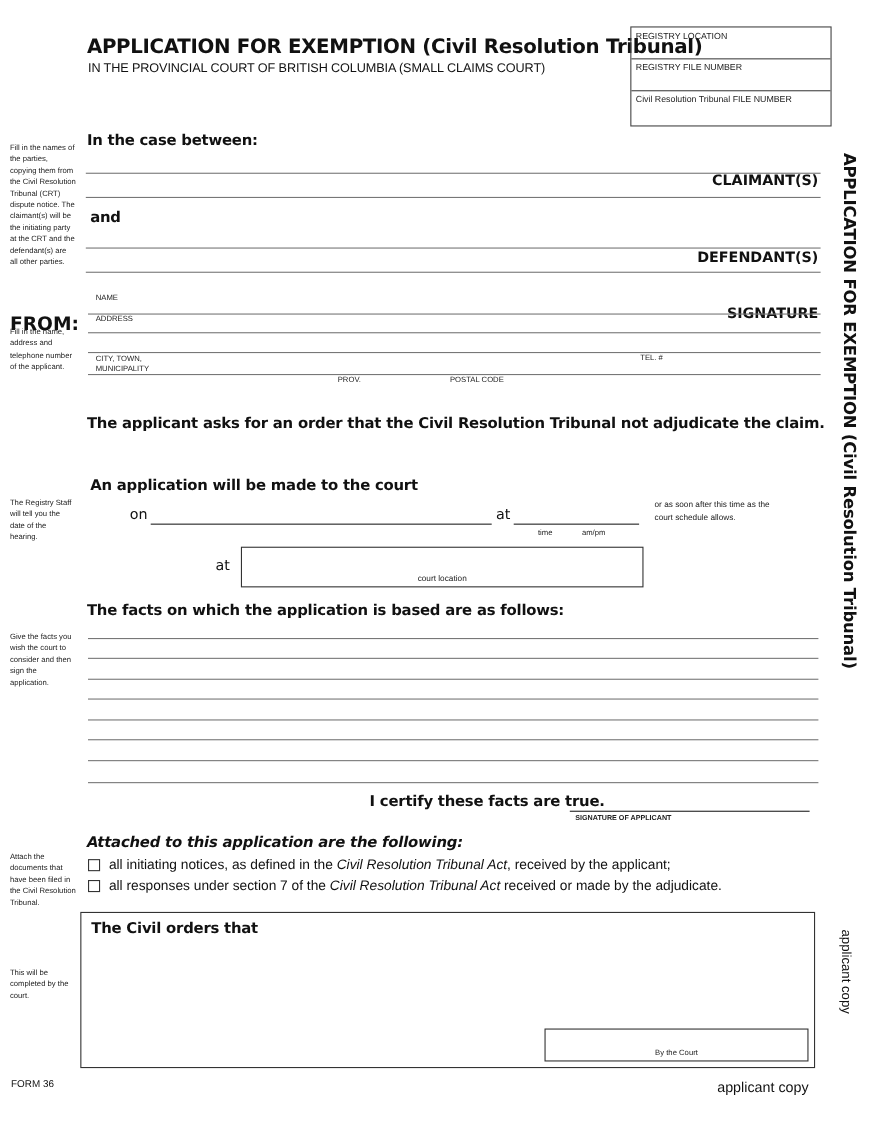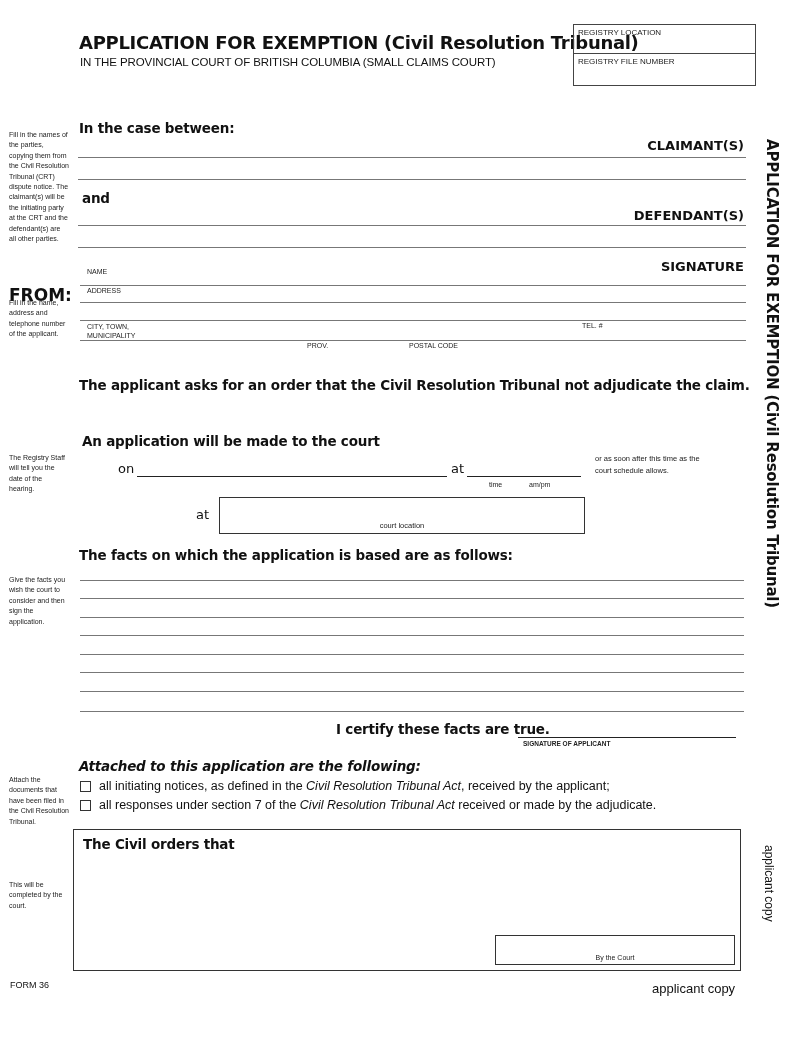--- a/index.html
+++ b/index.html
@@ -8,38 +8,39 @@
   .abs { position: absolute; }
   .sans { font-family: "DejaVu Sans", "Liberation Sans", sans-serif; }
   .title { left: 79px; top: 32px; font-size: 18px; font-weight: bold; letter-spacing: -0.3px; white-space: nowrap; }
   .subtitle { left: 80px; top: 56px; font-size: 11.5px; white-space: nowrap; letter-spacing: -0.1px; }
   .regbox { left: 573px; top: 24px; width: 181px; border: 1px solid #444; }
   .regbox .cell { height: 29px; border-bottom: 1px solid #444; font-size: 8px; padding: 3px 4px 0 4px; box-sizing: border-box; white-space: nowrap; color: #222; }
   .regbox .cell:last-child { border-bottom: none; height: 31px; }
   .side { left: 9px; font-size: 7px; line-height: 10.4px; width: 60px; color: #222; }
   .hline { position: absolute; height: 0; border-top: 1px solid #777; }
   .h-bold { font-weight: bold; font-size: 13.5px; white-space: nowrap; letter-spacing: -0.2px; }
-  .rlabel { right: 56px; font-weight: bold; font-size: 13px; white-space: nowrap; }
+  .rlabel { right: 56px; font-weight: bold; font-size: 13px; white-space: nowrap; margin-top: 19px; }
   .small { font-size: 7px; white-space: nowrap; color: #222; }
   .vtext { writing-mode: vertical-rl; white-space: nowrap; }
   .checkbox-row { left: 80px; font-size: 12.5px; white-space: nowrap; display: flex; align-items: center; gap: 6px; }
   .cb { display: inline-block; width: 9px; height: 9px; border: 1px solid #333; margin-right: 2px; }
   .court-box { left: 73px; top: 829px; width: 668px; height: 142px; border: 1.5px solid #333; box-sizing: border-box; }
   .bycourt { left: 495px; top: 935px; width: 240px; height: 30px; border: 1.5px solid #333; box-sizing: border-box; }
   .courtloc { left: 219px; top: 497px; width: 366px; height: 37px; border: 1.5px solid #333; box-sizing: border-box; padding-left: 44px; }
 </style>
 </head>
 <body>
 
 <div class="abs title sans">APPLICATION FOR EXEMPTION (Civil Resolution Tribunal)</div>
 <div class="abs subtitle">IN THE PROVINCIAL COURT OF BRITISH COLUMBIA (SMALL CLAIMS COURT)</div>
 
 <div class="abs regbox">
   <div class="cell"><span>REGISTRY LOCATION</span></div>
   <div class="cell"><span>REGISTRY FILE NUMBER</span></div>
+  <div class="cell"><span>Civil Resolution Tribunal FILE NUMBER</span></div>
 </div>
 
 <div class="abs side" style="top:130px;">Fill in the names of the parties, copying them from the Civil Resolution Tribunal (CRT) dispute notice. The claimant(s) will be the initiating party at the CRT and the defendant(s) are all other parties.</div>
 <div class="abs h-bold sans" style="left:79px; top:120px;">In the case between:</div>
 <div class="abs rlabel sans" style="top:138px;">CLAIMANT(S)</div>
 <div class="hline" style="left:78px; width:668px; top:157px;"></div>
 <div class="hline" style="left:78px; width:668px; top:179px;"></div>
 <div class="abs h-bold sans" style="left:82px; top:190px;">and</div>
 <div class="abs rlabel sans" style="top:208px;">DEFENDANT(S)</div>
 <div class="hline" style="left:78px; width:668px; top:225px;"></div>

